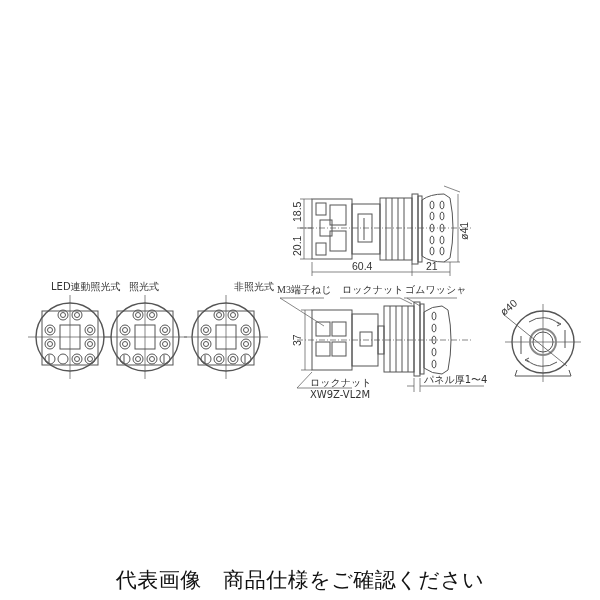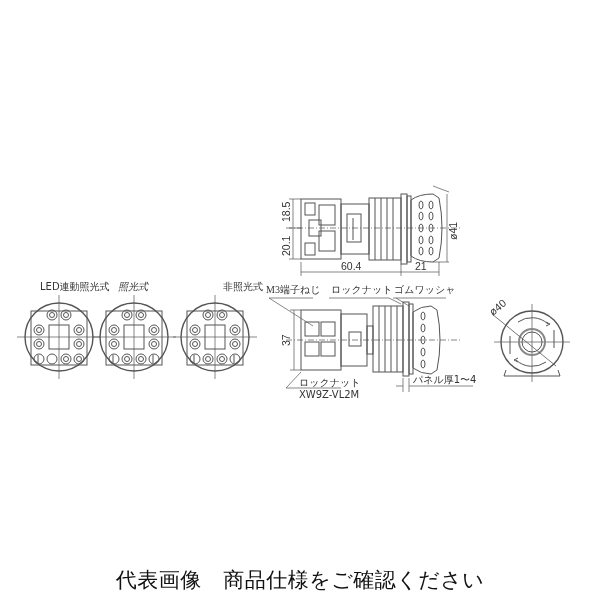--- a/index.html
+++ b/index.html
@@ -1,18 +1,18 @@
 <!DOCTYPE html>
 <html><head>
   <meta charset="utf-8">
   <style>
     html, body { margin: 0; padding: 0; background: #ffffff; }
     body { width: 600px; height: 600px; position: relative; overflow: hidden;
            font-family: "DejaVu Sans", "Liberation Sans", sans-serif; color: #222; }
-    .canvas { position: absolute; left: 1px; top: 0; width: 528px; height: 600px; }
+    .canvas { position: absolute; left: 12px; top: 0; width: 528px; height: 600px; }
     .lbl { position: absolute; font-size: 10px; color: #333; white-space: nowrap; line-height: 1; }
     .caption { position: absolute; left: 0; top: 566px; width: 600px; text-align: center;
                font-size: 21px; color: #111; letter-spacing: 0.5px; }
     svg text { font-family: "Liberation Sans", "DejaVu Sans", sans-serif; fill: #333; }
   </style>
 </head>
 <body>
 
 <div class="canvas">
   <svg width="600" height="600" viewBox="0 0 600 600" xmlns="http://www.w3.org/2000/svg">
@@ -214,21 +214,21 @@
       <text x="340" y="270">60.4</text>
       <text x="414" y="270">21</text>
       <text x="456" y="240" transform="rotate(-90 456 240)">ø41</text>
       <text x="289" y="346" transform="rotate(-90 289 346)">37</text>
       <text x="492" y="316" transform="rotate(-40 492 316)">ø40</text>
     </g>
   </svg>
 
   
   <div class="lbl" style="left:24px; top:282px;margin-left:15px;">LED連動照光式</div>
-  <div class="lbl" style="left:117px; top:282px;font-style:italic;">照光式</div>
+  <div class="lbl" style="left:117px; top:282px;">照光式</div>
   <div class="lbl" style="left:196px; top:282px;margin-left:26px;">非照光式</div>
 
   
   <div class="lbl" style="left:265px; top:285px;font-family:Liberation Serif, serif;">M3端子ねじ</div>
   <div class="lbl" style="left:330px; top:285px;">ロックナット</div>
   <div class="lbl" style="left:393px; top:285px;">ゴムワッシャ</div>
   <div class="lbl" style="left:298px; top:378px;">ロックナット</div>
   <div class="lbl" style="left:298px; top:390px;">XW9Z-VL2M</div>
   <div class="lbl" style="left:412px; top:375px;">パネル厚1〜4</div>
 </div>

